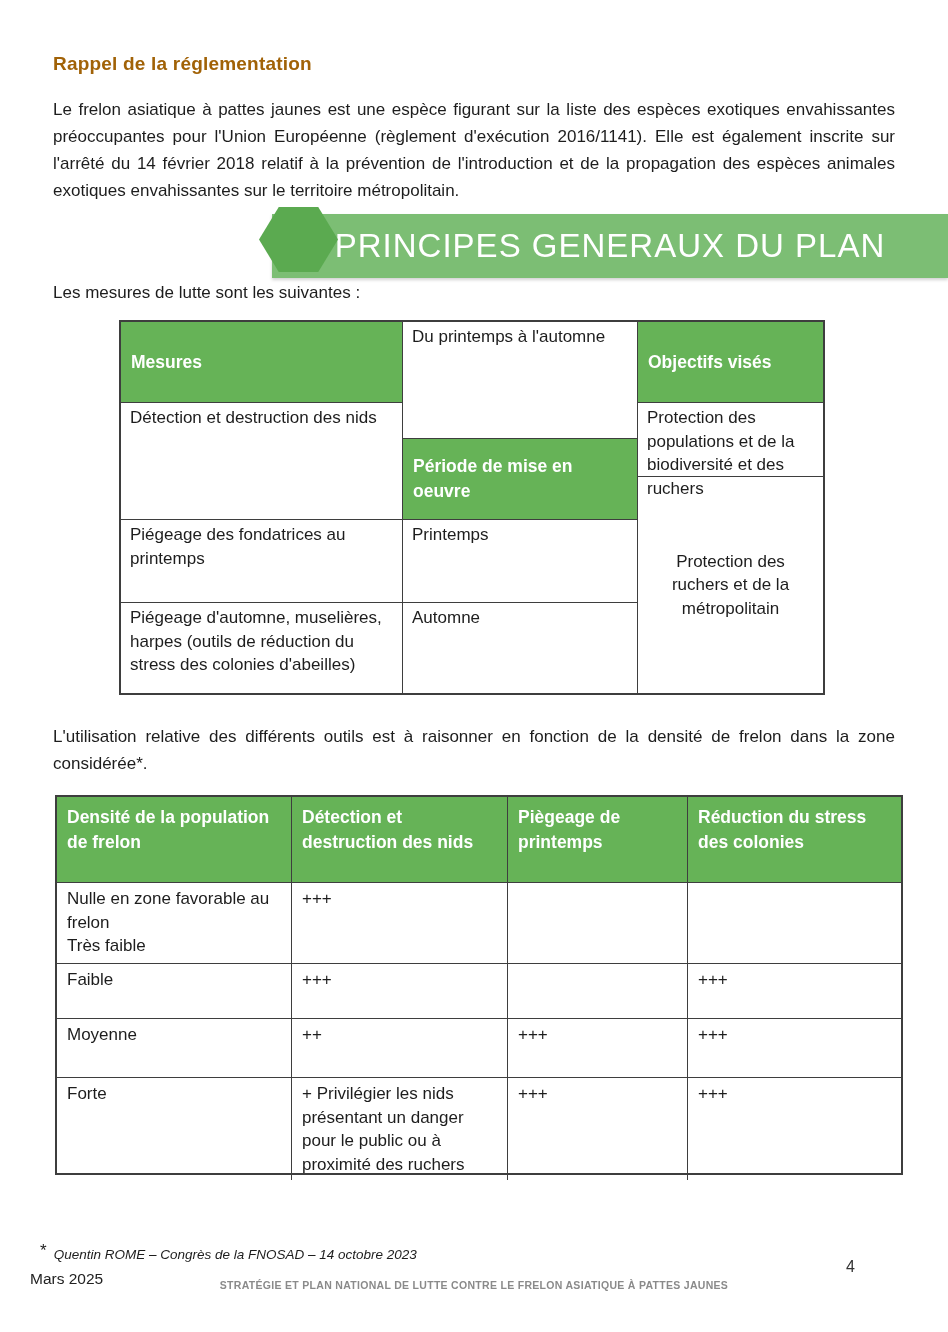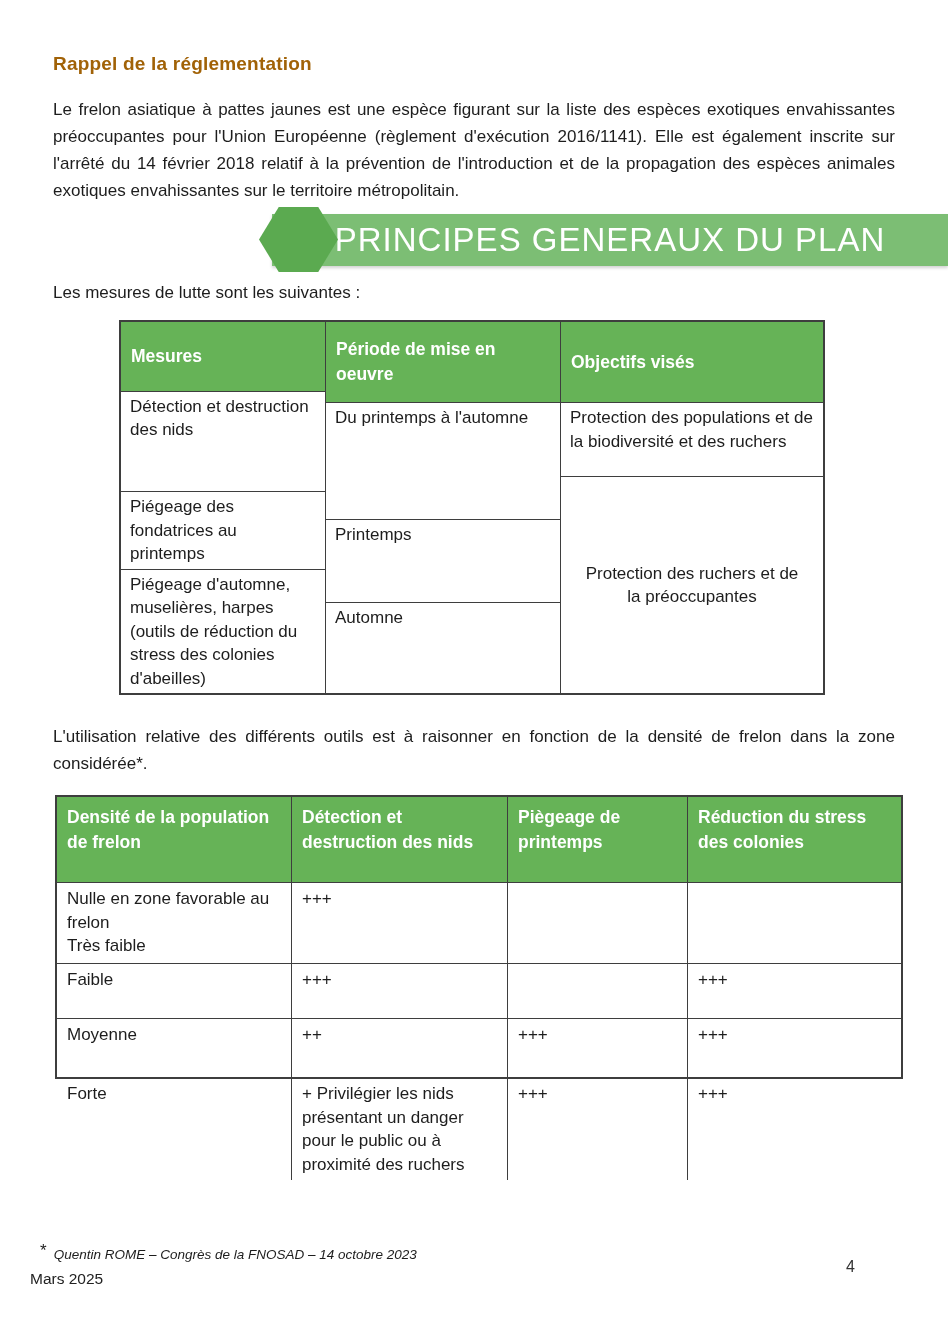--- a/index.html
+++ b/index.html
@@ -13,54 +13,54 @@
     position:absolute; left:53px; top:53px; margin:0;
     font-size:19px; font-weight:bold; color:#a16207; letter-spacing:0.2px;
   }
   .body-par { margin:0; font-size:17px; line-height:27px; text-align:justify; }
   .intro   { position:absolute; left:53px; top:96px;  width:842px; }
   .measures-intro { position:absolute; left:53px; top:283px; margin:0; font-size:17px; text-align:left; }
   .density-par    { position:absolute; left:53px; top:711px; width:842px;margin-top:12px; }
 
   
   .banner-bar {
-    position:absolute; left:272px; top:214px; width:676px; height:52px;
+    position:absolute; left:272px; top:214px; width:676px; height:64px;
     background:#7cbe74; box-shadow:0 2px 3px rgba(0,0,0,0.18);
     display:flex; align-items:center; justify-content:center;
   }
   .banner-title { color:#ffffff; font-size:33px; font-weight:400; letter-spacing:1px; white-space:nowrap; }
   .banner-hex {
     position:absolute; left:259px; top:207px; width:79px; height:65px;
     background:#5baa50;
     clip-path:polygon(25% 0,75% 0,100% 50%,75% 100%,25% 100%,0 50%);
   }
 
   
   .cell { box-sizing:border-box; padding:3px 9px; font-size:17px; line-height:23.5px; color:#1d1d1d; }
   .th   { background:#66b357; color:#ffffff; font-weight:bold; display:flex; font-size:17.5px; line-height:25px; }
 
   
   .t1 {
     position:absolute; left:119px; top:320px; width:706px; height:375px;
     border:2px solid #3e3e3e; box-sizing:border-box; display:flex;
   }
   .t1col { display:flex; flex-direction:column; box-sizing:border-box; }
-  .t1 .c1 { width:205px; border-right:1.5px solid #3e3e3e; }
+  .t1 .c1 { width:282px; border-right:1.5px solid #3e3e3e; }
   .t1 .c2 { width:235px; border-right:1.5px solid #3e3e3e; }
   .t1 .c3 { flex:1; }
   .t1 .th { height:81px; align-items:center; padding:3px 10px; border-bottom:1.5px solid #3e3e3e; }
   .t1 .r1 { height:117px; border-bottom:1.5px solid #3e3e3e; }
   .t1 .r2 { height:83px;  border-bottom:1.5px solid #3e3e3e; }
   .t1 .r3 { flex:1; }
   .t1 .o1 { height:74px; border-bottom:1.5px solid #3e3e3e; }
   .t1 .o2 { flex:1; display:flex; align-items:center; justify-content:center; text-align:center; padding:8px 16px; }
 
   
   .t2 {
-    position:absolute; left:55px; top:795px; width:848px; height:284px;
+    position:absolute; left:55px; top:795px; width:848px; height:380px;
     border:2px solid #3e3e3e; box-sizing:border-box;
     display:grid; grid-template-columns:235px 216px 180px 1fr;
     grid-template-rows:86px 81px 55px 59px 1fr;
   }
   .t2 .cell { border-right:1.5px solid #3e3e3e; border-bottom:1.5px solid #3e3e3e; padding:4px 10px; }
   .t2 .th   { padding-top:8px; align-items:flex-start; }
   .t2 .lastcol { border-right:none; }
   .t2 .lastrow { border-bottom:none; }
   .pre { white-space:pre-line; }
 
@@ -93,29 +93,29 @@
   <p class="measures-intro">Les mesures de lutte sont les suivantes :</p>
 
   <div class="t1">
     <div class="t1col c1">
       <div class="cell th">Mesures</div>
       <div class="cell r1">Détection et destruction des nids</div>
       <div class="cell r2">Piégeage des fondatrices au printemps</div>
       <div class="cell r3">Piégeage d'automne, muselières, harpes (outils de réduction du stress des colonies d'abeilles)</div>
     </div>
     <div class="t1col c2">
+      <div class="cell r1">Du printemps à l'automne</div>
       <div class="cell th">Période de mise en oeuvre</div>
-      <div class="cell r1">Du printemps à l'automne</div>
       <div class="cell r2">Printemps</div>
       <div class="cell r3">Automne</div>
     </div>
     <div class="t1col c3">
       <div class="cell th">Objectifs visés</div>
       <div class="cell o1">Protection des populations et de la biodiversité et des ruchers</div>
-      <div class="cell o2">Protection des ruchers et de la préoccupantes</div>
+      <div class="cell o2">Protection des ruchers et de la métropolitain</div>
     </div>
   </div>
 
   <p class="body-par density-par">L'utilisation relative des différents outils est à raisonner en fonction de la densité de frelon dans la zone considérée*.</p>
 
   <div class="t2">
     <div class="cell th">Densité de la population de frelon</div>
     <div class="cell th">Détection et destruction des nids</div>
     <div class="cell th">Piègeage de printemps</div>
     <div class="cell th lastcol">Réduction du stress des colonies</div>
@@ -140,15 +140,16 @@
     <div class="cell lastrow">+ Privilégier les nids présentant un danger pour le public ou à proximité des ruchers</div>
     <div class="cell lastrow">+++</div>
     <div class="cell lastrow lastcol">+++</div>
   </div>
 
   <div class="footnote">
     <span class="fn-star">*</span><span>Quentin ROME – Congrès de la FNOSAD – 14 octobre 2023</span>
   </div>
 
   <div class="footer-date">Mars 2025</div>
+  <div class="footer-title">STRATÉGIE ET PLAN NATIONAL DE LUTTE CONTRE LE FRELON ASIATIQUE À PATTES JAUNES</div>
   <div class="page-number">4</div>
 
 </div>
 
 </body></html>

